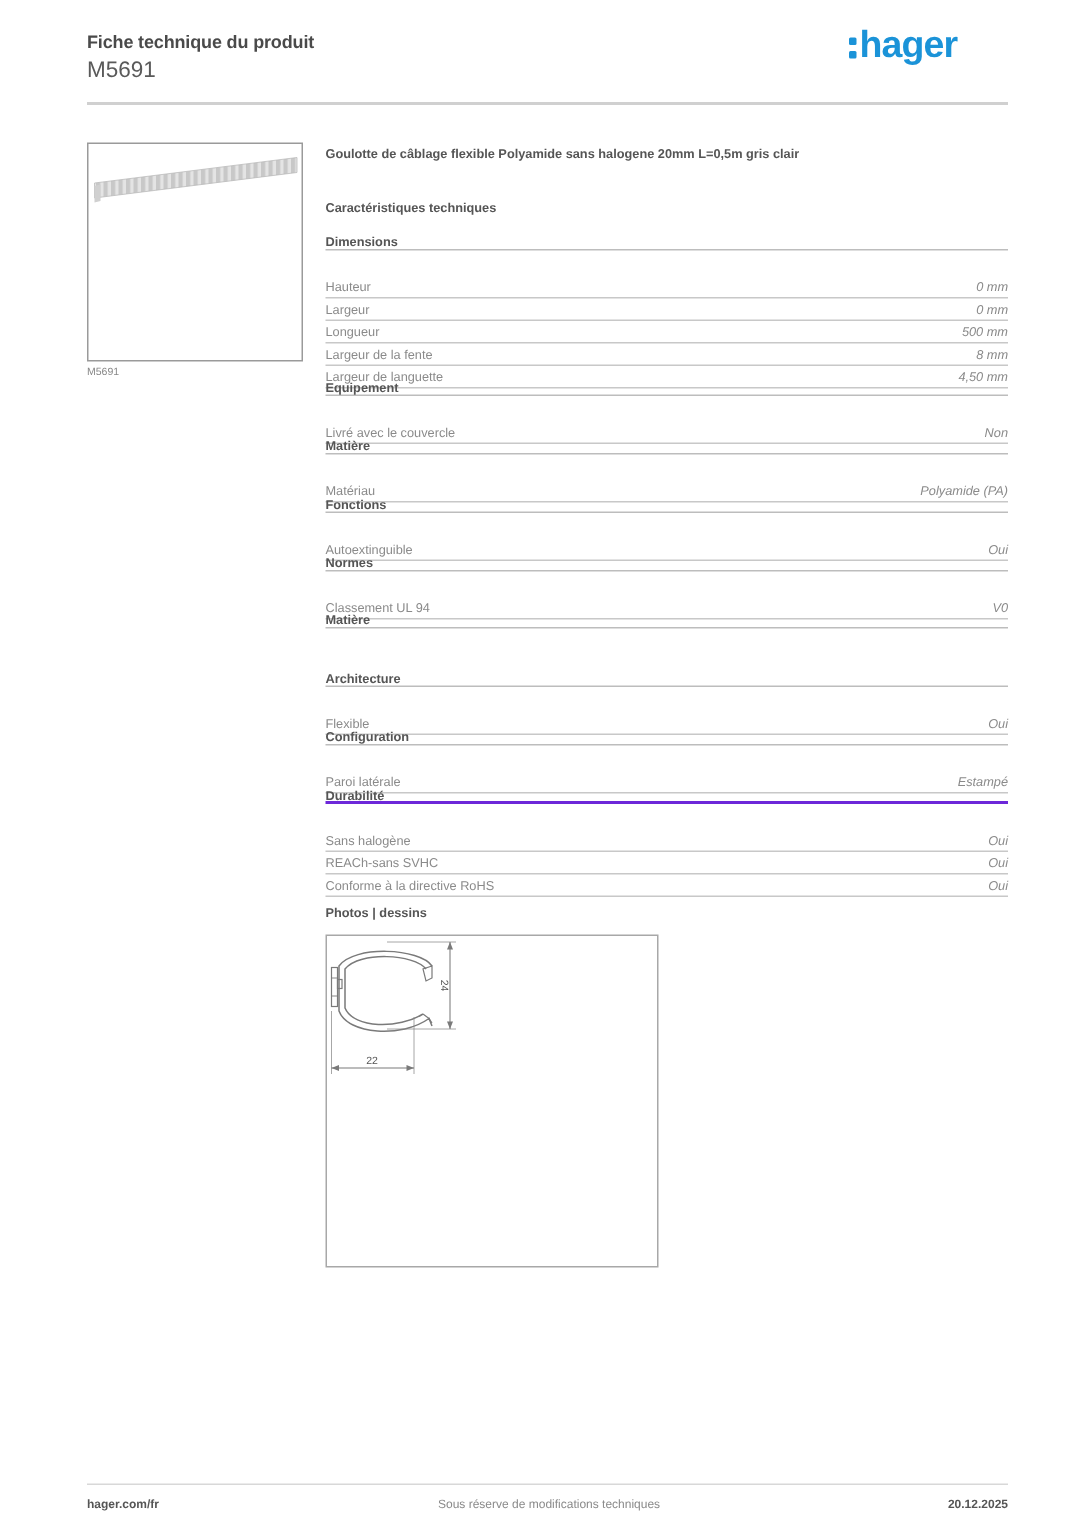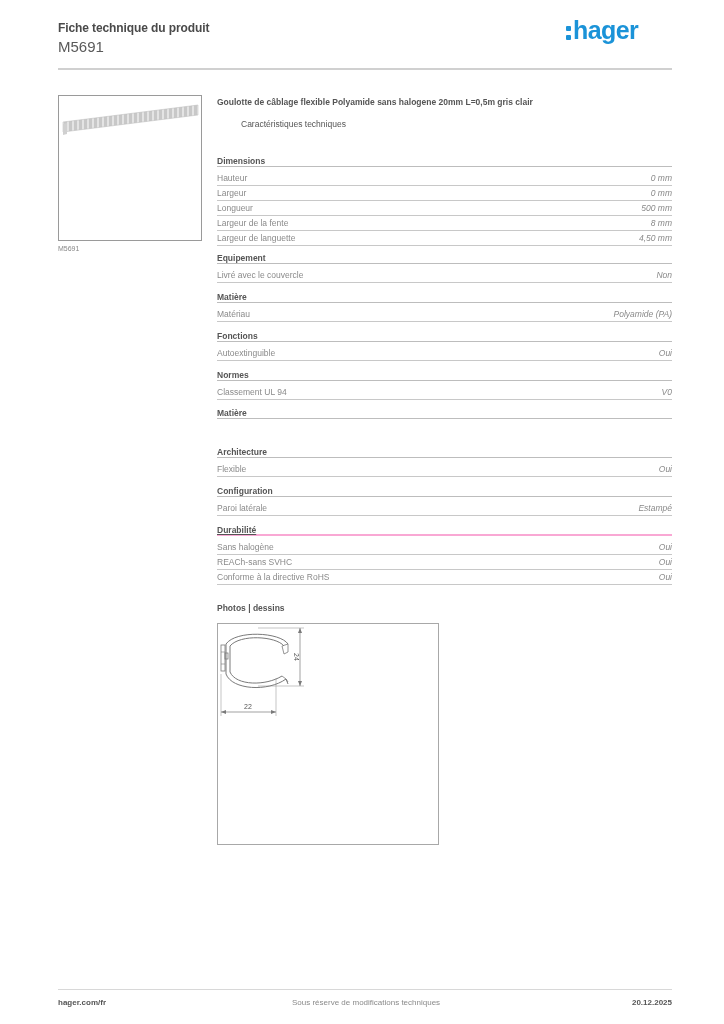--- a/index.html
+++ b/index.html
@@ -12,24 +12,24 @@
     .logo .dots { display: inline-block; width: 5px; margin-right: 2px; position: relative; height: 18px; vertical-align: -2px; }
     .logo .dots::before, .logo .dots::after { content: ""; position: absolute; left: 0; width: 5px; height: 5px; background: #1b93d8; border-radius: 1px; }
     .logo .dots::before { top: 3px; }
     .logo .dots::after { top: 12px; }
     .header-rule { position: absolute; left: 58px; top: 68px; width: 614px; height: 2px; background: #d0d0d0; }
 
     .thumb { position: absolute; left: 58px; top: 95px; width: 144px; height: 146px; border: 1px solid #9a9a9a; background: #fff; }
     .thumb-caption { position: absolute; left: 58px; top: 245px; font-size: 7px; color: #888; }
 
     .product-desc { position: absolute; left: 217px; top: 97px; font-size: 8.5px; font-weight: bold; color: #555; }
-    .tech-title { position: absolute; left: 217px; top: 119px; font-size: 8.5px; font-weight: normal; color: #555; margin-left: 24px; }
+    .tech-title { position: absolute; left: 217px; top: 133px; font-size: 8.5px; font-weight: bold; color: #555; }
 
     .section { position: absolute; left: 217px; width: 455px; }
-    .section-title { font-size: 8.5px; font-weight: bold; color: #555; height: 12px; line-height: 12px; border-bottom: 1px solid #bdbdbd; padding-bottom: 3px; margin-bottom: 4px; }
+    .section-title { font-size: 8.5px; font-weight: bold; color: #555; height: 12px; line-height: 12px; border-bottom: 1px solid #bdbdbd; padding-bottom: 3px; margin-bottom: 17px; }
     .row { display: flex; justify-content: space-between; height: 15px; line-height: 14px; font-size: 8.5px; color: #8a8a8a; border-bottom: 1px solid #c8c8c8; }
     .row .label { }
     .row .value { text-align: right; font-style: italic; }
 
     .photos-title { position: absolute; left: 217px; top: 603px; font-size: 8.5px; font-weight: bold; color: #555; }
     .drawing-frame { position: absolute; left: 217px; top: 623px; width: 222px; height: 222px; border: 1px solid #a8a8a8; background: #fff; }
 
     .footer-rule { position: absolute; left: 58px; top: 989px; width: 614px; height: 1px; background: #d8d8d8; }
     .footer-left { position: absolute; left: 58px; top: 998px; font-size: 8px; font-weight: bold; color: #555; }
     .footer-center { position: absolute; left: 292px; top: 998px; font-size: 8px; color: #8a8a8a; }
@@ -130,21 +130,21 @@
 
 <div class="section" style="top:485px;">
   <div class="section-title">Configuration</div>
   <div class="row">
       <span class="label">Paroi latérale</span>
       <span class="value">Estampé</span>
     </div>
 </div>
 
 <div class="section" style="top:524px;">
-  <div class="section-title" style="border-bottom:2px solid #f9a8d4;text-decoration:underline;">Durabilité</div>
+  <div class="section-title" style="border-bottom:2px solid #6d28d9;">Durabilité</div>
   <div class="row">
       <span class="label">Sans halogène</span>
       <span class="value">Oui</span>
     </div>
   <div class="row">
       <span class="label">REACh-sans SVHC</span>
       <span class="value">Oui</span>
     </div>
   <div class="row">
       <span class="label">Conforme à la directive RoHS</span>

